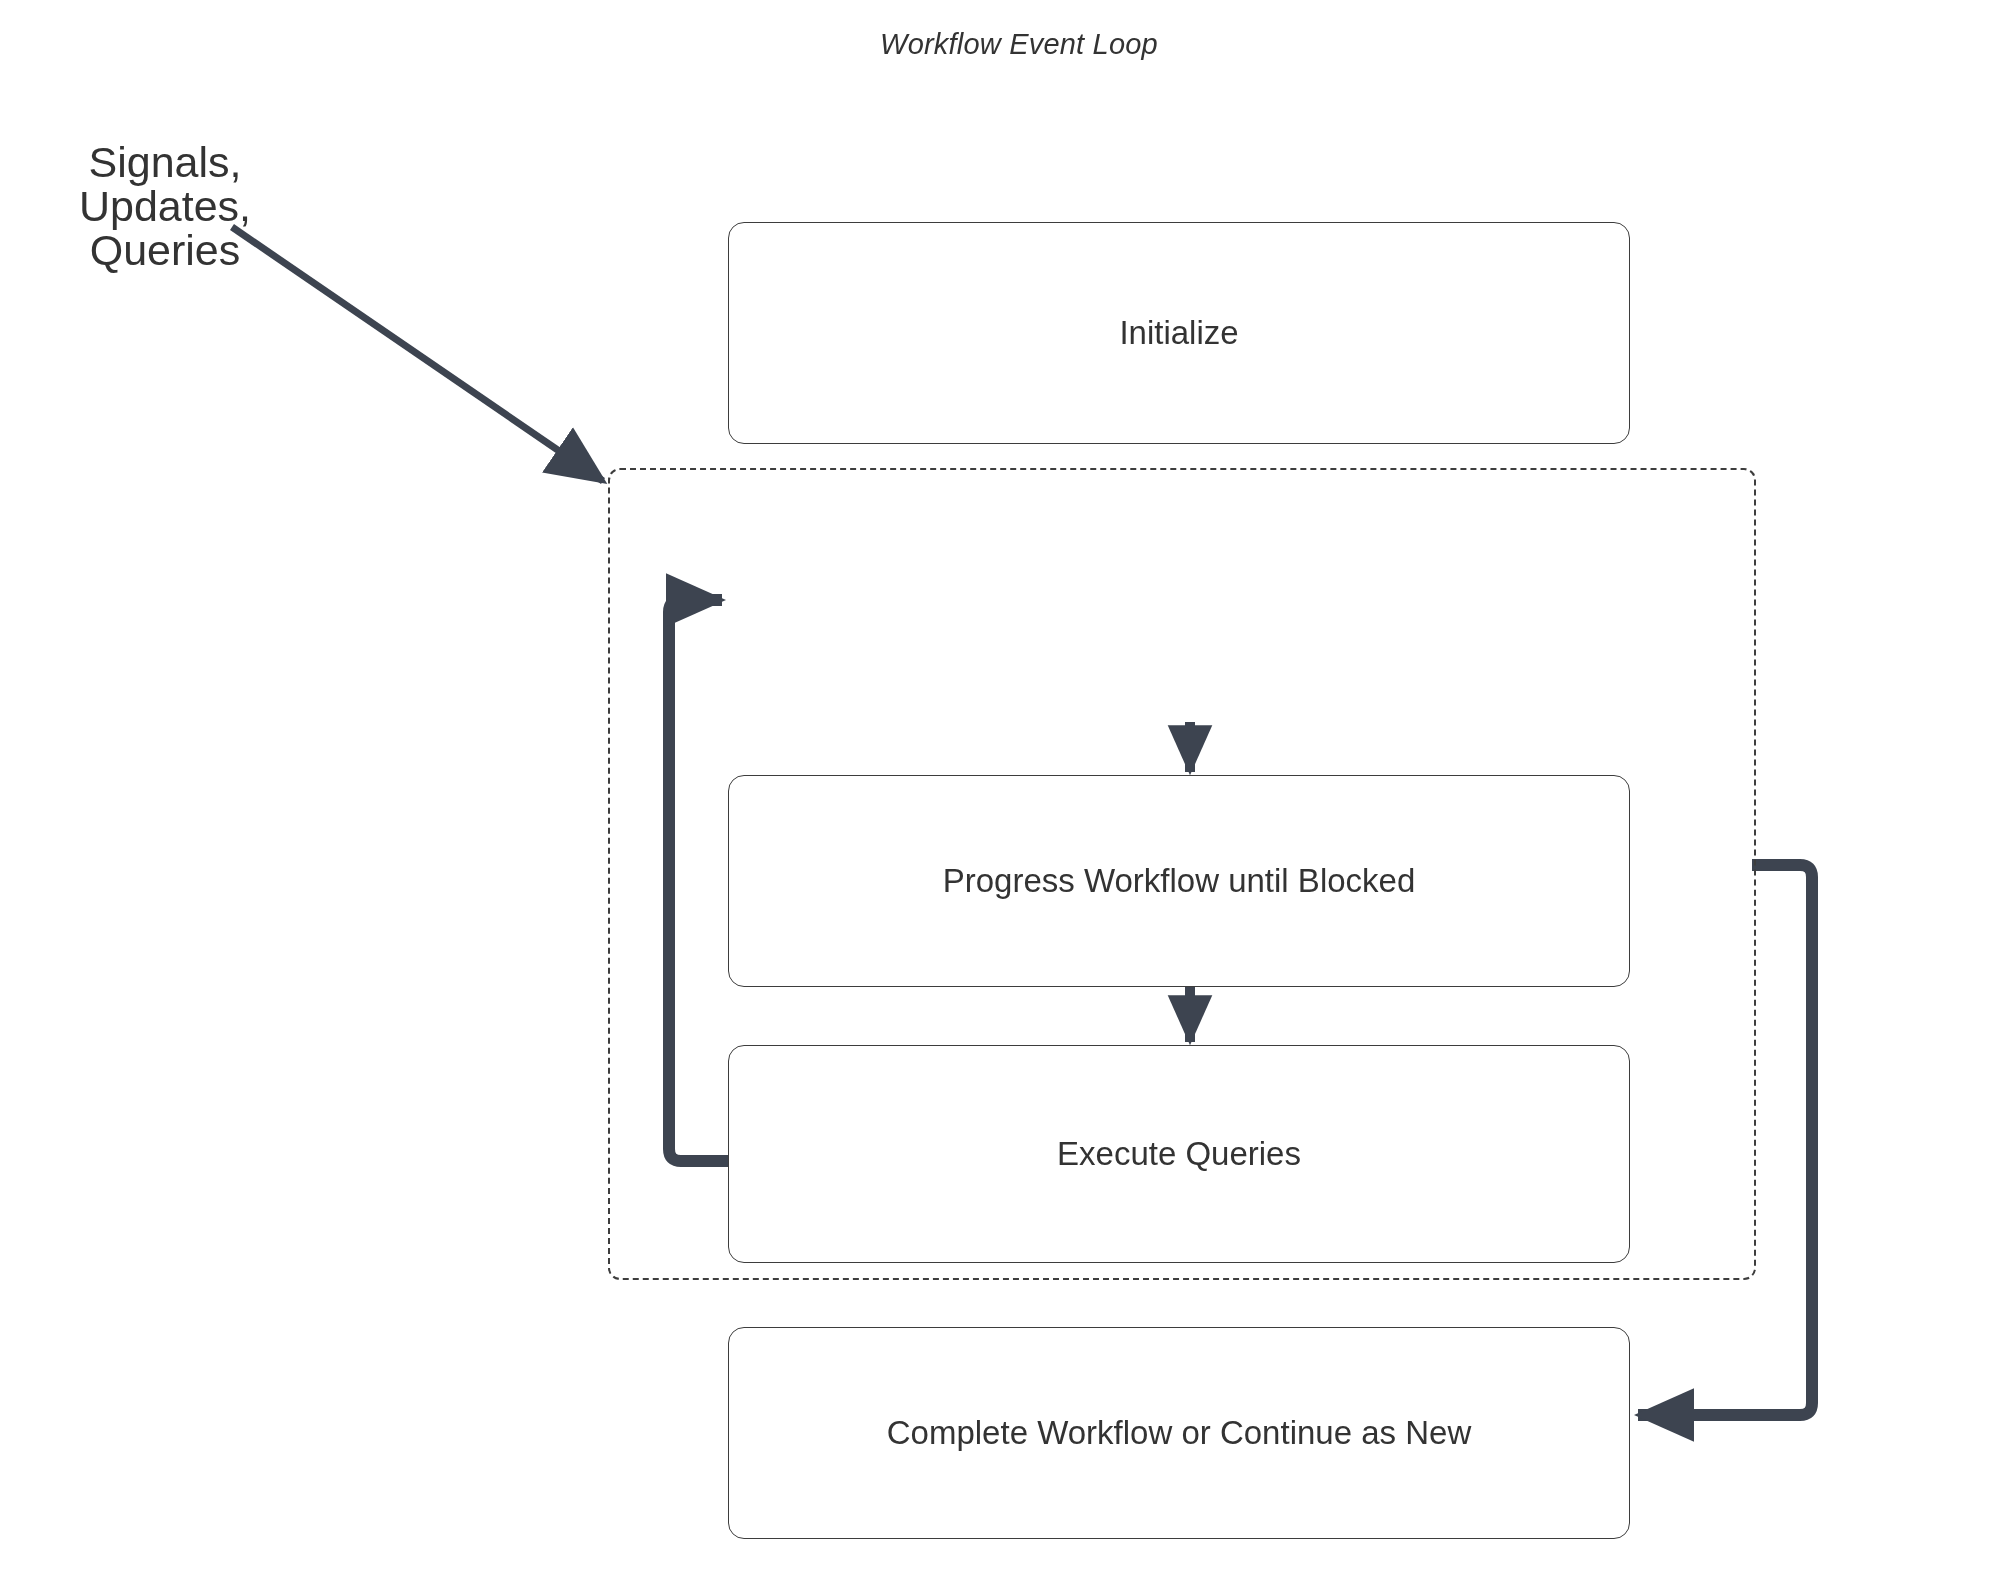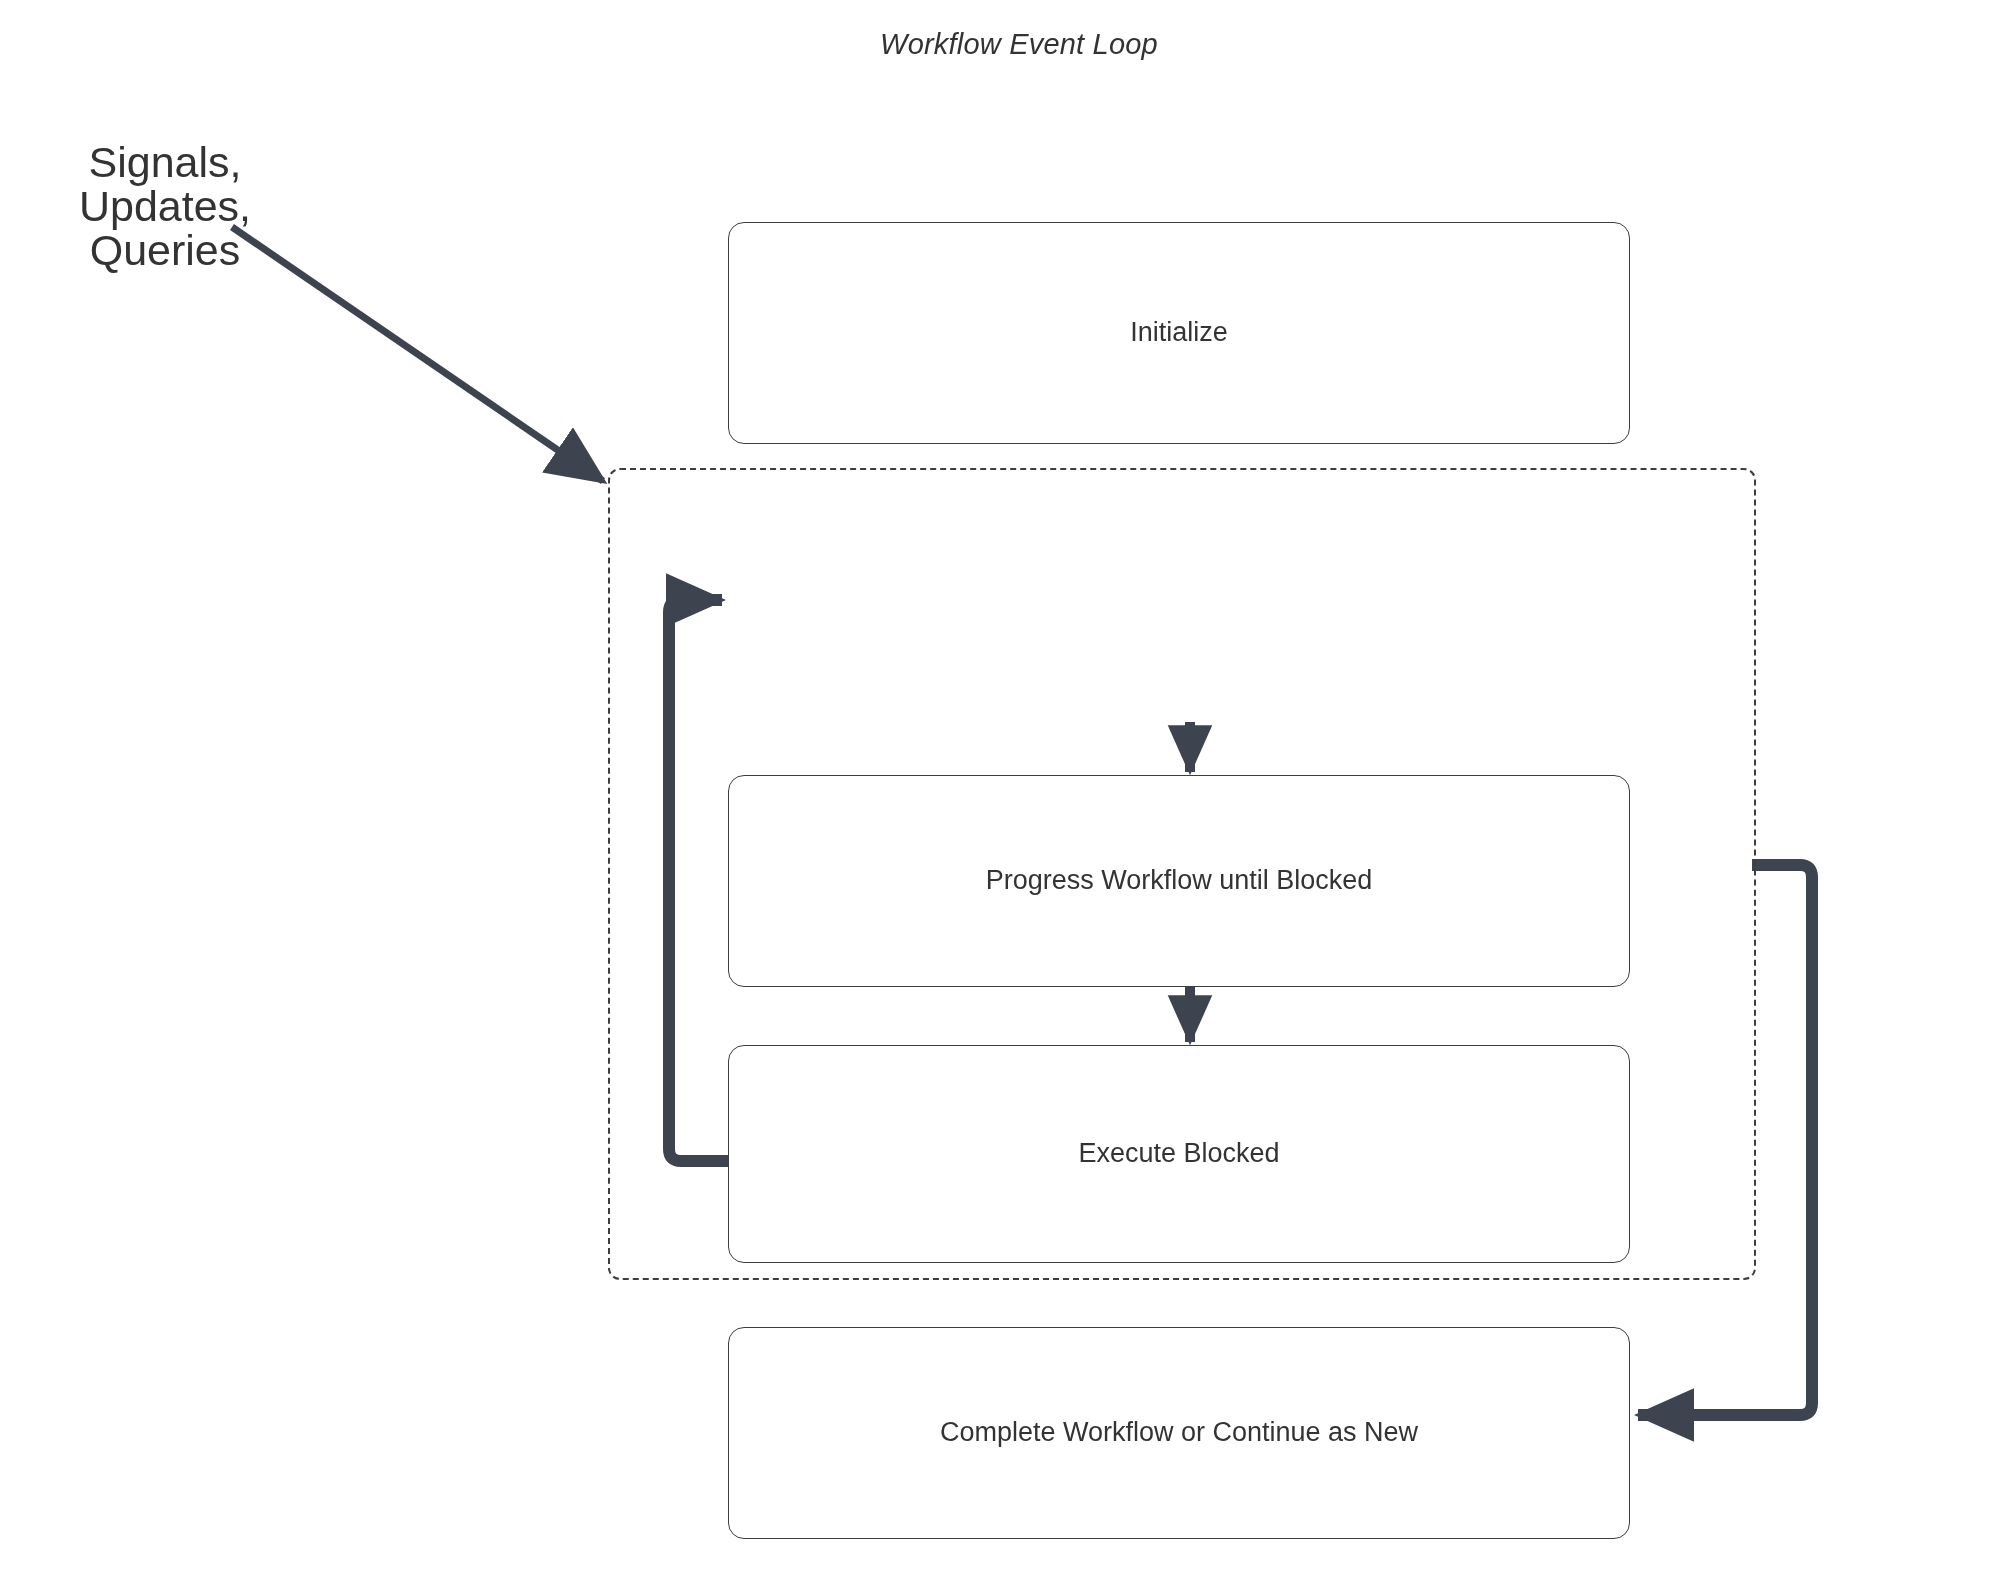--- a/index.html
+++ b/index.html
@@ -54,21 +54,21 @@
     box-sizing: border-box;
     background: #ffffff;
     border: 1.6px solid #3d3d3d;
     border-radius: 16px;
     display: flex;
     align-items: center;
     justify-content: center;
     text-align: center;
   }
   .node .node-label {
-    font-size: 27px;
+    font-size: 33px;
     color: #333333;
     padding: 0 24px;
     line-height: 1.3;
     white-space: nowrap;
   }
   .node-initialize { left: 728px; top: 222px;  width: 902px; height: 222px; }
   .node-signals    { left: 728px; top: 500px;  width: 902px; height: 222px; }
   .node-progress   { left: 728px; top: 775px;  width: 902px; height: 212px; }
   .node-queries    { left: 728px; top: 1045px; width: 902px; height: 218px; }
   .node-complete   { left: 728px; top: 1307px; width: 902px; height: 212px; margin-top: 20px; }
@@ -133,20 +133,20 @@
   <div class="node node-initialize">
     <span class="node-label">Initialize</span>
   </div>
 
 
   <div class="node node-progress">
     <span class="node-label">Progress Workflow until Blocked</span>
   </div>
 
   <div class="node node-queries">
-    <span class="node-label">Execute Blocked</span>
+    <span class="node-label">Execute Queries</span>
   </div>
 
   <div class="node node-complete">
     <span class="node-label">Complete Workflow or Continue as New</span>
   </div>
 
 </div>
 
 </body></html>

